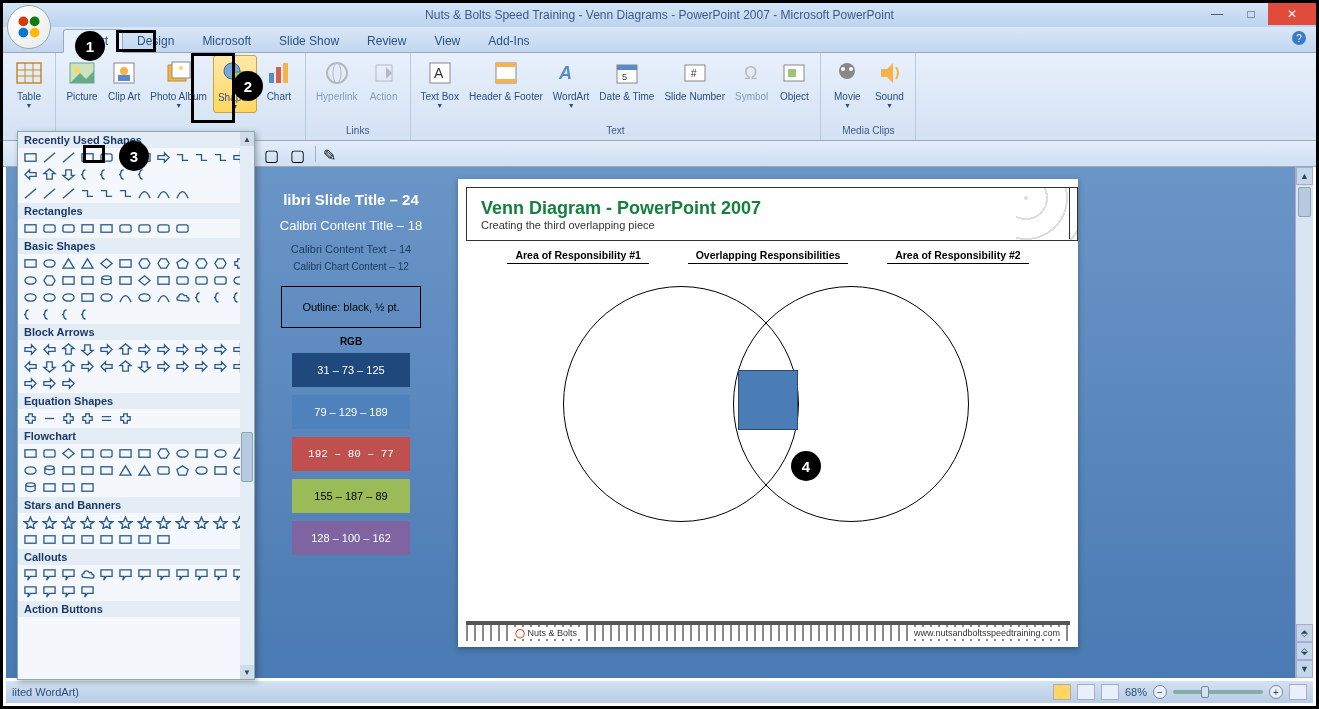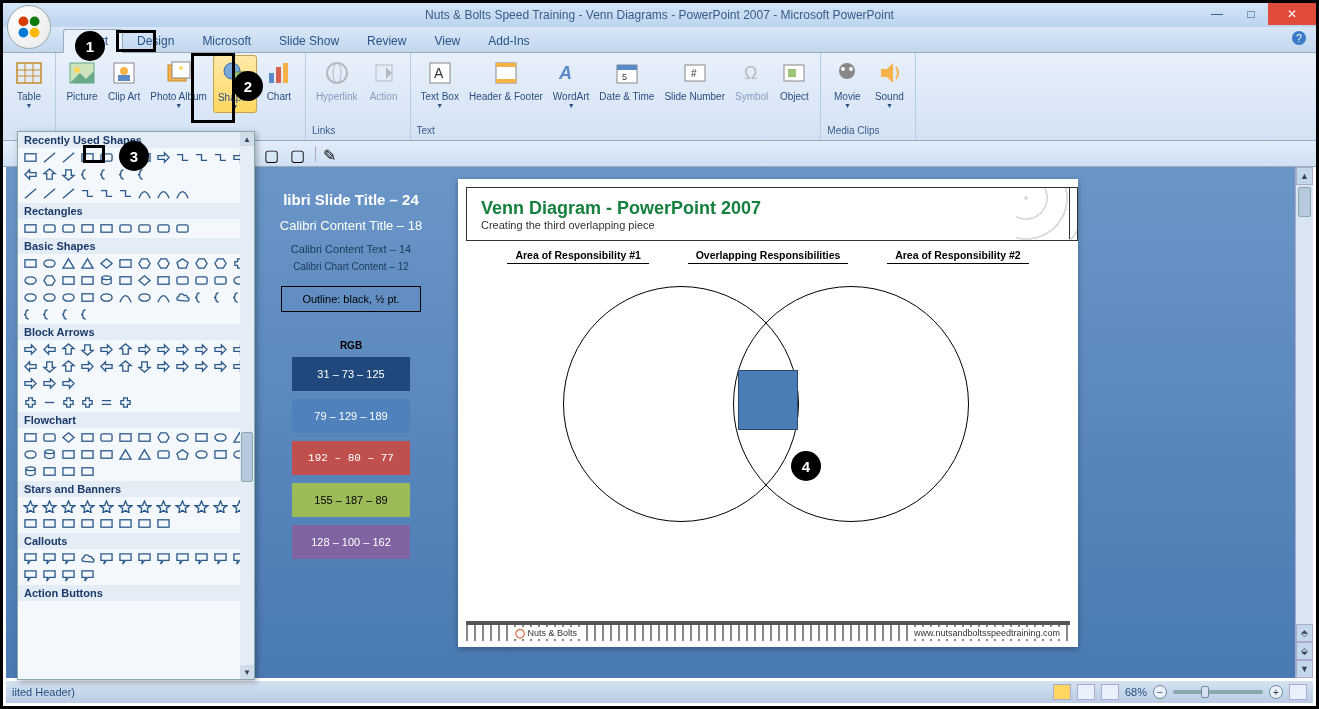--- a/index.html
+++ b/index.html
@@ -17,38 +17,38 @@
 
 .menubar { height: 26px; background: linear-gradient(#d9e7f8,#c2d6ee); display: flex; align-items: flex-end; padding-left: 60px; border-bottom: 1px solid #9ab; position: relative; }
 .menutab { padding: 4px 14px; color: #265487; font-size: 12px; cursor: pointer; }
 .menutab.active { background: #e8f0fb; border: 1px solid #9ab; border-bottom: 1px solid #e8f0fb; border-radius: 3px 3px 0 0; position: relative; top: 1px; }
 .help-ico { position: absolute; right: 10px; top: 4px; width: 14px; height: 14px; border-radius: 50%; background: #3a7ac8; color: #fff; font-size: 10px; display: flex; align-items: center; justify-content: center; }
 
 
 .ribbon { height: 88px; background: linear-gradient(#e8f0fb,#d3e2f4); display: flex; border-bottom: 1px solid #9ab; }
 .rgroup { border-right: 1px solid #b8cce0; display: flex; flex-direction: column; padding: 2px 6px; }
 .rgroup .items { flex: 1; display: flex; align-items: flex-start; gap: 2px; }
-.rgroup .glabel { text-align: left; font-size: 10px; color: #3a5a8a; padding-bottom: 2px; }
+.rgroup .glabel { text-align: center; font-size: 10px; color: #3a5a8a; padding-bottom: 2px; }
 .rbtn { display: flex; flex-direction: column; align-items: center; padding: 2px 4px; color: #2a4e80; font-size: 10px; min-width: 40px; }
 .rbtn .ricon { width: 32px; height: 32px; margin-bottom: 2px; display: flex; align-items: center; justify-content: center; }
 .rbtn.disabled { opacity: 0.5; }
 .rbtn.hl { background: linear-gradient(#ffe9a8,#ffd760); border: 1px solid #c7a34a; border-radius: 3px; }
 
 
 .qatrow { height: 26px; background: linear-gradient(#e2edf9,#cfe0f3); border-bottom: 1px solid #9ab; padding-left: 260px; display: flex; align-items: center; gap: 6px; }
 .qatrow .mini { width: 20px; height: 18px; border: 1px solid transparent; }
 
 
 .main { position: absolute; left: 3px; right: 3px; top: 164px; bottom: 28px; background: linear-gradient(#6a95c7,#4a7ab3); display: flex; }
 .leftpanel { position: absolute; left: 250px; top: 0; bottom: 0; width: 190px; display: flex; flex-direction: column; align-items: center; padding-top: 24px; font-size: 12px; color: #fff; }
 .leftpanel .t1 { font-weight: bold; font-size: 15px; color: #fff; margin-bottom: 10px; }
 .leftpanel .t2 { font-size: 13px; color: #fff; margin-bottom: 10px; }
 .leftpanel .t3 { font-size: 11px; color: #1a3a5a; margin-bottom: 6px; }
 .leftpanel .t4 { font-size: 10px; color: #1a3a5a; margin-bottom: 14px; }
-.outlinebox { border: 1px solid #000; padding: 6px 20px; font-size: 11px; color: #000; background: transparent; margin-bottom: 28px; }
+.outlinebox { border: 1px solid #000; padding: 14px 20px; font-size: 11px; color: #000; background: transparent; margin-bottom: 8px; }
 .rgblbl { font-size: 10px; font-weight: bold; color: #000; margin-bottom: 6px; }
 .swatch { width: 118px; height: 34px; display: flex; align-items: center; justify-content: center; color: #fff; font-size: 11px; margin-bottom: 8px; }
 
 
 .slide { position: absolute; left: 452px; top: 12px; width: 620px; height: 468px; background: #fff; box-shadow: 0 2px 6px rgba(0,0,0,0.3); }
 .slide .hdr { border: 1px solid #333; margin: 8px; padding: 8px 14px; height: 54px; display:flex; flex-direction:column; justify-content:center;}
 .slide .hdr h1 { font-size: 18px; font-weight: bold; color: #15803d; }
 .slide .hdr p { font-size: 11px; color: #333; }
 .slide .pattern { position: absolute; right: 0; top: 8px; width: 62px; height: 54px; background: repeating-radial-gradient(circle at 10px 10px, #ddd 0, #ddd 2px, transparent 2px, transparent 20px); border:1px solid #333; border-left:none;}
 .slide .cols { display: flex; justify-content: space-around; margin: 0 30px 0; }
@@ -905,20 +905,21 @@
         <svg viewBox="0 0 16 14">
           <polygon points="2,5 9,5 9,2 14,7 9,12 9,9 2,9" class="sstroke"></polygon>
         </svg>
       </div>
       <div class="shp">
         <svg viewBox="0 0 16 14">
           <polygon points="2,5 9,5 9,2 14,7 9,12 9,9 2,9" class="sstroke"></polygon>
         </svg>
       </div>
     </div>
+  <div class="cat">Equation Shapes</div>
   <div class="shprow" id="row-eq">
       <div class="shp">
         <svg viewBox="0 0 16 14">
           <path d="M6 2 L10 2 L10 5 L13 5 L13 9 L10 9 L10 12 L6 12 L6 9 L3 9 L3 5 L6 5 Z" class="sstroke"></path>
         </svg>
       </div>
       <div class="shp">
         <svg viewBox="0 0 16 14">
           <line x1="3" y1="7" x2="13" y2="7" class="sstroke" stroke-width="3"></line>
         </svg>
@@ -1277,21 +1278,21 @@
     </div>
   <div class="cat">Action Buttons</div>
   <div class="ddscroll">
     <div class="ddarr">▲</div>
     <div class="ddthumb"></div>
     <div class="ddarr" style="position:absolute;bottom:0;left:0;right:0;">▼</div>
   </div>
 </div>
 
 <div class="statusbar">
-  <span>iited Header)</span>
+  <span>iited WordArt)</span>
   <div class="sright">
     <div class="viewbtn act"></div>
     <div class="viewbtn"></div>
     <div class="viewbtn"></div>
     <span>68%</span>
     <div class="zbtn">−</div>
     <div class="zslider">
         <div class="zt"></div>
       </div>
     <div class="zbtn">+</div>

